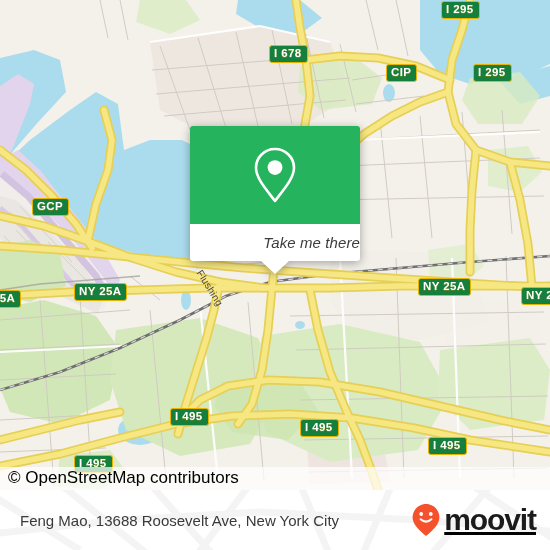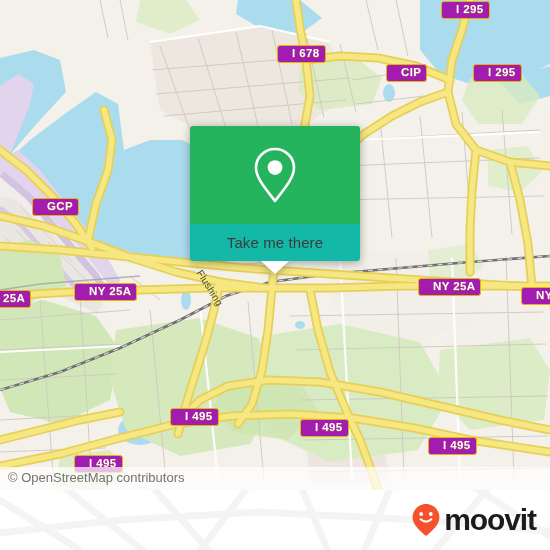--- a/index.html
+++ b/index.html
@@ -16,28 +16,28 @@
     position: absolute; left: 0; top: 0;
     width: 550px; height: 490px;
     background: #f4f1ea;
     overflow: hidden;
   }
   .map svg { position: absolute; left: 0; top: 0; display:block; }
 
   
   .shield {
     position: absolute;
-    background: #a21caf;
+    background: #15803d;
     border: 1.6px solid #e8b400;
     border-radius: 3px;
     color: #ffffff;
     font-size: 11.5px;
     font-weight: bold;
     letter-spacing: .4px;
-    padding: 1px 5px 2px 14px;
+    padding: 1px 5px 2px 4px;
     line-height: 13px;
     white-space: nowrap;
     text-shadow: 0 1px 0 rgba(160,130,0,.55);
     font-family: "Liberation Sans", sans-serif;
   }
 
   
   .street-label {
     position: absolute;
     font-size: 10px;
@@ -46,46 +46,47 @@
     white-space: nowrap;
     letter-spacing: .3px;
   }
 
   
   .attrib {
     position: absolute;
     left: 0; bottom: 0;
     width: 100%;
     background: rgba(255,255,255,0.72);
-    color: #737373;
-    font-size: 13px;
+    color: #000000;
+    font-size: 17px;
     padding: 3px 0 4px 8px;
     line-height: 16px;
     font-family: "Liberation Sans", sans-serif;
   }
 
   
   .card {
     position: absolute;
     left: 190px; top: 126px;
     width: 170px;
     filter: drop-shadow(0 2px 5px rgba(0,0,0,.33));
   }
   .card-top {
     background: #26b35d;
     height: 98px;
     border-radius: 3px 3px 0 0;
     display: flex; align-items: center; justify-content: center;
   }
   .card-bottom {
-    background: #14b8a6;
+    background: #ffffff;
     height: 37px;
     border-radius: 0 0 3px 3px;
-    display: flex; align-items: center; justify-content: center;
+    display: flex; align-items: center; justify-content: flex-end;
     position: relative;
+    font-style: italic;
   }
   .card-bottom-label {
     font-size: 15px;
     color: #3c3c3c;
     font-family: "Liberation Sans", sans-serif;
     letter-spacing: .1px;
   }
   .card-tail {
     position: absolute;
     left: 50%; top: 100%;
@@ -112,20 +113,21 @@
     font-size: 15px;
     color: #3a3a3a;
     font-family: "Liberation Sans", sans-serif;
     z-index: 2;
   }
   .brand {
     position: absolute;
     right: 14px; top: 0; height: 60px;
     display: flex; align-items: center; gap: 3px;
     z-index: 2;
+    text-decoration: underline;
   }
   .brand-word {
     font-size: 30px;
     font-weight: bold;
     color: #1b1b1b;
     letter-spacing: -1.1px;
     font-family: "Liberation Sans", sans-serif;
     line-height: 30px;
   }
 </style>
@@ -309,21 +311,21 @@
           <path d="M510,162 L520,200 L528,244 L532,288"></path>
           <path d="M0,440 L40,430 L80,420 L120,412"></path>
         </g>
 
       </g>
     </svg>
 
     <div class="street-label" style="left:204px; top:268px; transform: rotate(58deg); transform-origin: 0 0;">Flushing</div>
 
     <div class="shield" style="left:441px; top:1px;">I 295</div>
-    <div class="shield" style="left:277px; top:45px;">I 678</div>
+    <div class="shield" style="left:269px; top:45px;">I 678</div>
     <div class="shield" style="left:386px; top:64px;">CIP</div>
     <div class="shield" style="left:473px; top:64px;">I 295</div>
     <div class="shield" style="left:22px;  top:198px;margin-left:10px;">GCP</div>
     <div class="shield" style="left:74px;  top:283px;">NY 25A</div>
     <div class="shield" style="left:-12px; top:290px;">25A</div>
     <div class="shield" style="left:418px; top:278px;">NY 25A</div>
     <div class="shield" style="left:521px; top:287px;">NY 2</div>
     <div class="shield" style="left:170px; top:408px;">I 495</div>
     <div class="shield" style="left:300px; top:419px;">I 495</div>
     <div class="shield" style="left:428px; top:437px;">I 495</div>
@@ -352,20 +354,21 @@
         <path d="M60,-6 L150,66"></path>
         <path d="M150,-6 L214,66"></path>
         <path d="M196,66 L250,-6"></path>
         <path d="M300,-6 L330,66"></path>
         <path d="M392,-6 L362,66"></path>
         <path d="M430,66 L492,-6"></path>
         <path d="M470,-6 L552,48"></path>
         <path d="M-10,44 L120,30 L260,22 L420,30 L560,42"></path>
       </g>
     </svg>
+    <div class="footer-text">Feng Mao, 13688 Roosevelt Ave, New York City</div>
     <div class="brand">
       <svg width="30" height="34" viewBox="0 0 30 34">
         <path d="M15 1 C7.6 1 1.6 6.9 1.6 14.2 C1.6 21.4 8.4 27.4 15 33 C21.6 27.4 28.4 21.4 28.4 14.2 C28.4 6.9 22.4 1 15 1 Z" fill="#f4512c"></path>
         <circle cx="10.2" cy="11" r="1.9" fill="#ffffff"></circle>
         <circle cx="19.8" cy="11" r="1.9" fill="#ffffff"></circle>
         <path d="M9.6 16.2 Q15 21 20.4 16.2" stroke="#ffffff" stroke-width="2" fill="none" stroke-linecap="round"></path>
       </svg>
       <span class="brand-word">moovit</span>
     </div>
   </div>

